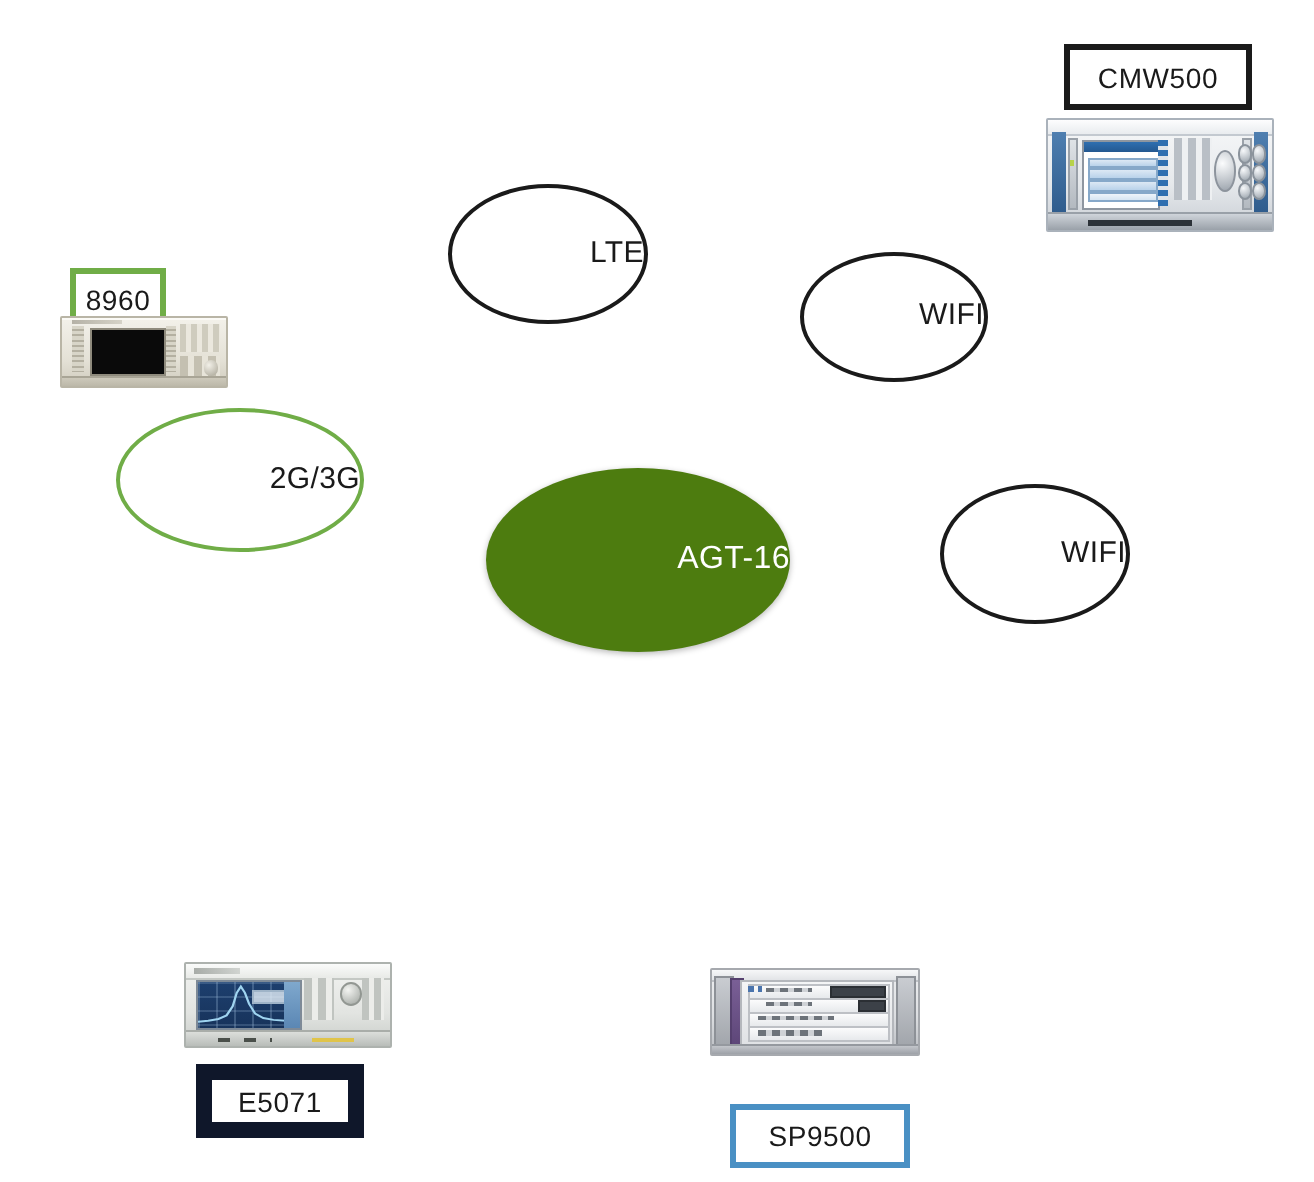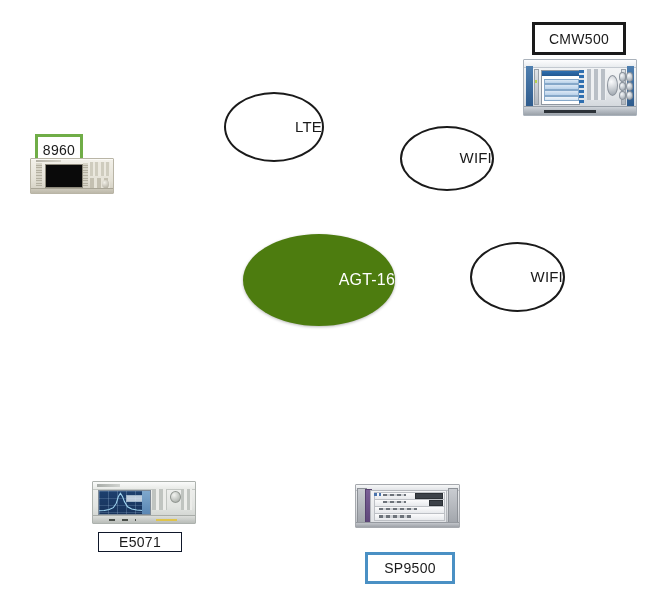--- a/index.html
+++ b/index.html
@@ -417,20 +417,23 @@
     <div class="i-brand"></div>
     <div class="i-screen"></div>
     <div class="i-sidecol left"></div>
     <div class="i-sidecol right"></div>
     <div class="i-keys"></div>
     <div class="i-knobs"></div>
     <div class="i-knob"></div>
     <div class="i-foot"></div>
   </div>
 
+  <div class="node" style="left:58px; top:204px; width:124px; height:72px; border:2px solid #70AD47;">
+    <span class="node-label">2G/3G</span>
+  </div>
 
   <div class="node" style="left:224px; top:92px; width:100px; height:70px; border:2px solid #1A1A1A;">
     <span class="node-label">LTE</span>
   </div>
 
   <div class="labelbox" style="left:532px; top:22px; width:94px; height:33px; border:3px solid #1A1A1A;">
     <span class="labelbox-text">CMW500</span>
   </div>
 
   <div class="instr instr-cmw" style="left:523px; top:59px; width:114px; height:57px;">
@@ -488,21 +491,21 @@
       <div class="e-sidebar"></div>
     </div>
     <div class="e-keys"></div>
     <div class="e-knob"></div>
     <div class="e-keypad"></div>
     <div class="e-bottom"></div>
     <div class="e-ports"></div>
     <div class="e-yellow"></div>
   </div>
 
-  <div class="labelbox" style="left:98px; top:532px; width:84px; height:20px; border:1px solid #0f172a;">
+  <div class="labelbox" style="left:98px; top:532px; width:84px; height:37px; border:8px solid #0f172a;">
     <span class="labelbox-text">E5071</span>
   </div>
 
   <div class="instr instr-sp" style="left:355px; top:484px; width:105px; height:44px;">
     <div class="p-top"></div>
     <div class="p-rail left"></div>
     <div class="p-rail right"></div>
     <div class="p-door"></div>
     <div class="p-body">
       <div class="p-slot s1"></div>

